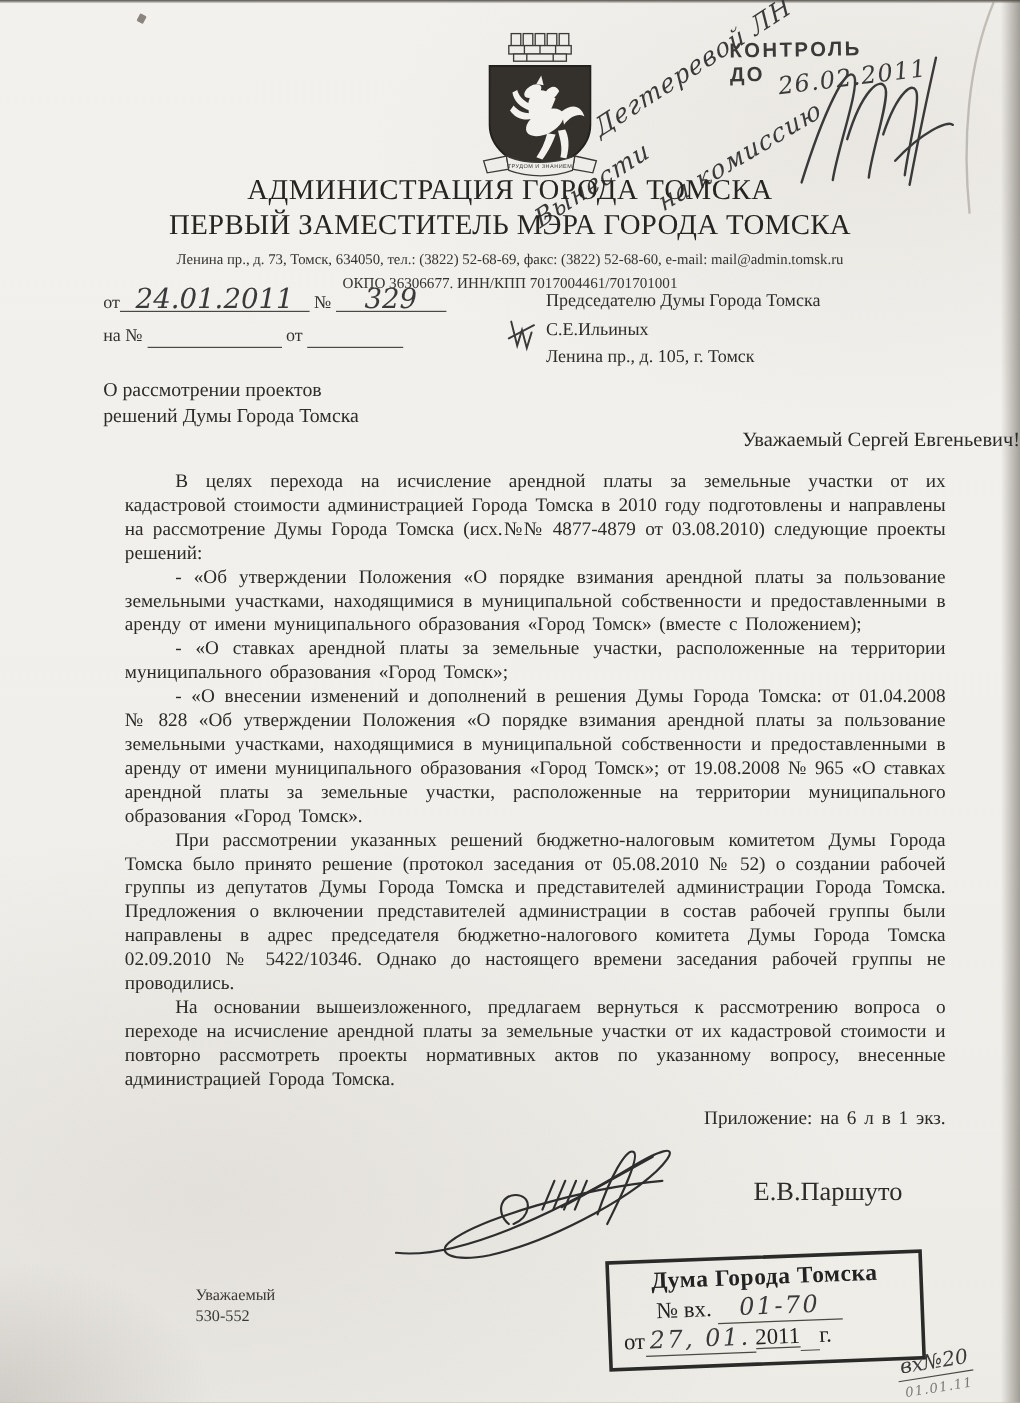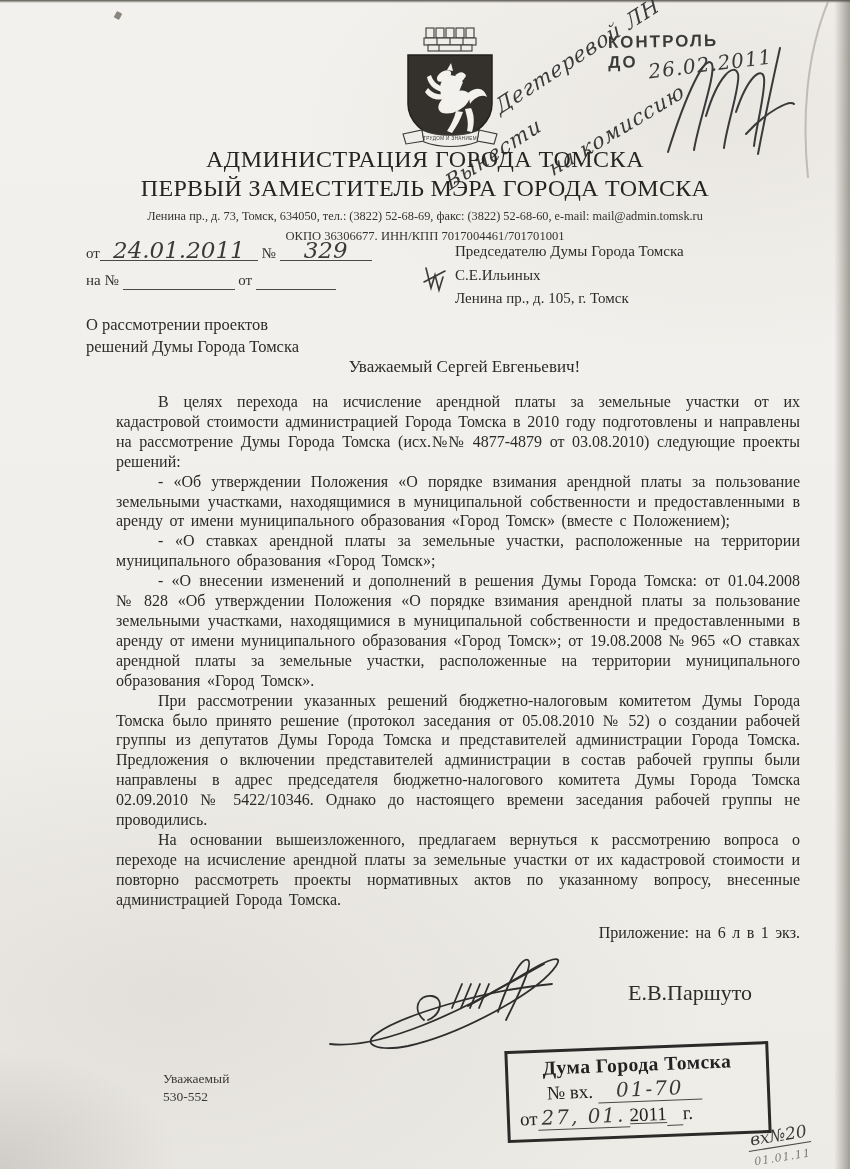--- a/index.html
+++ b/index.html
@@ -45,25 +45,25 @@
   .refblock{position:absolute;left:86px;top:241px;font-size:15px;color:#33322e;}
   .refrow{height:31px;white-space:nowrap;}
   .uline{display:inline-block;border-bottom:1.2px solid #4a4944;text-align:center;vertical-align:baseline;}
   .refdate{width:158px;font-size:23px;line-height:18px;}
   .refnum{width:92px;font-size:23px;line-height:18px;}
   .blank1{width:112px;}
   .blank2{width:80px;}
   .recipient{position:absolute;left:455px;top:240px;font-size:15px;line-height:23.5px;color:#2d2c29;}
   .wmark{position:absolute;left:422px;top:264px;}
   .subject{position:absolute;left:86px;top:314px;font-size:16.5px;line-height:21.5px;color:#2d2c29;}
-  .salutation{position:absolute;left:0;right:13px;top:357px;text-align:center;padding-left:92px;
+  .salutation{position:absolute;left:0;right:0;top:357px;text-align:right;padding-left:92px;
     font-size:17px;color:#2b2a27;}
 
   
-  .body-text{position:absolute;left:116px;top:392px;width:684px;font-family:Liberation Serif, serif;}
+  .body-text{position:absolute;left:104px;top:392px;width:684px;font-family:Liberation Serif, serif;}
   .body-text p{margin:0;font-size:16px;line-height:19.9px;text-align:justify;
     text-indent:42px;color:#2b2a27;word-spacing:2.5px;}
   .body-text p.attach{margin-top:13px;text-align:right;}
 
   .sig-svg{position:absolute;left:312px;top:946px;}
   .sig-name{position:absolute;left:628px;top:980px;font-size:22px;color:#2d2c29;}
   .executor{position:absolute;left:163px;top:1070px;font-size:13.5px;line-height:18px;color:#3a3935;}
 
   
   .stamp{position:absolute;left:506px;top:1046px;width:238px;border:3px solid #2a2a28;

